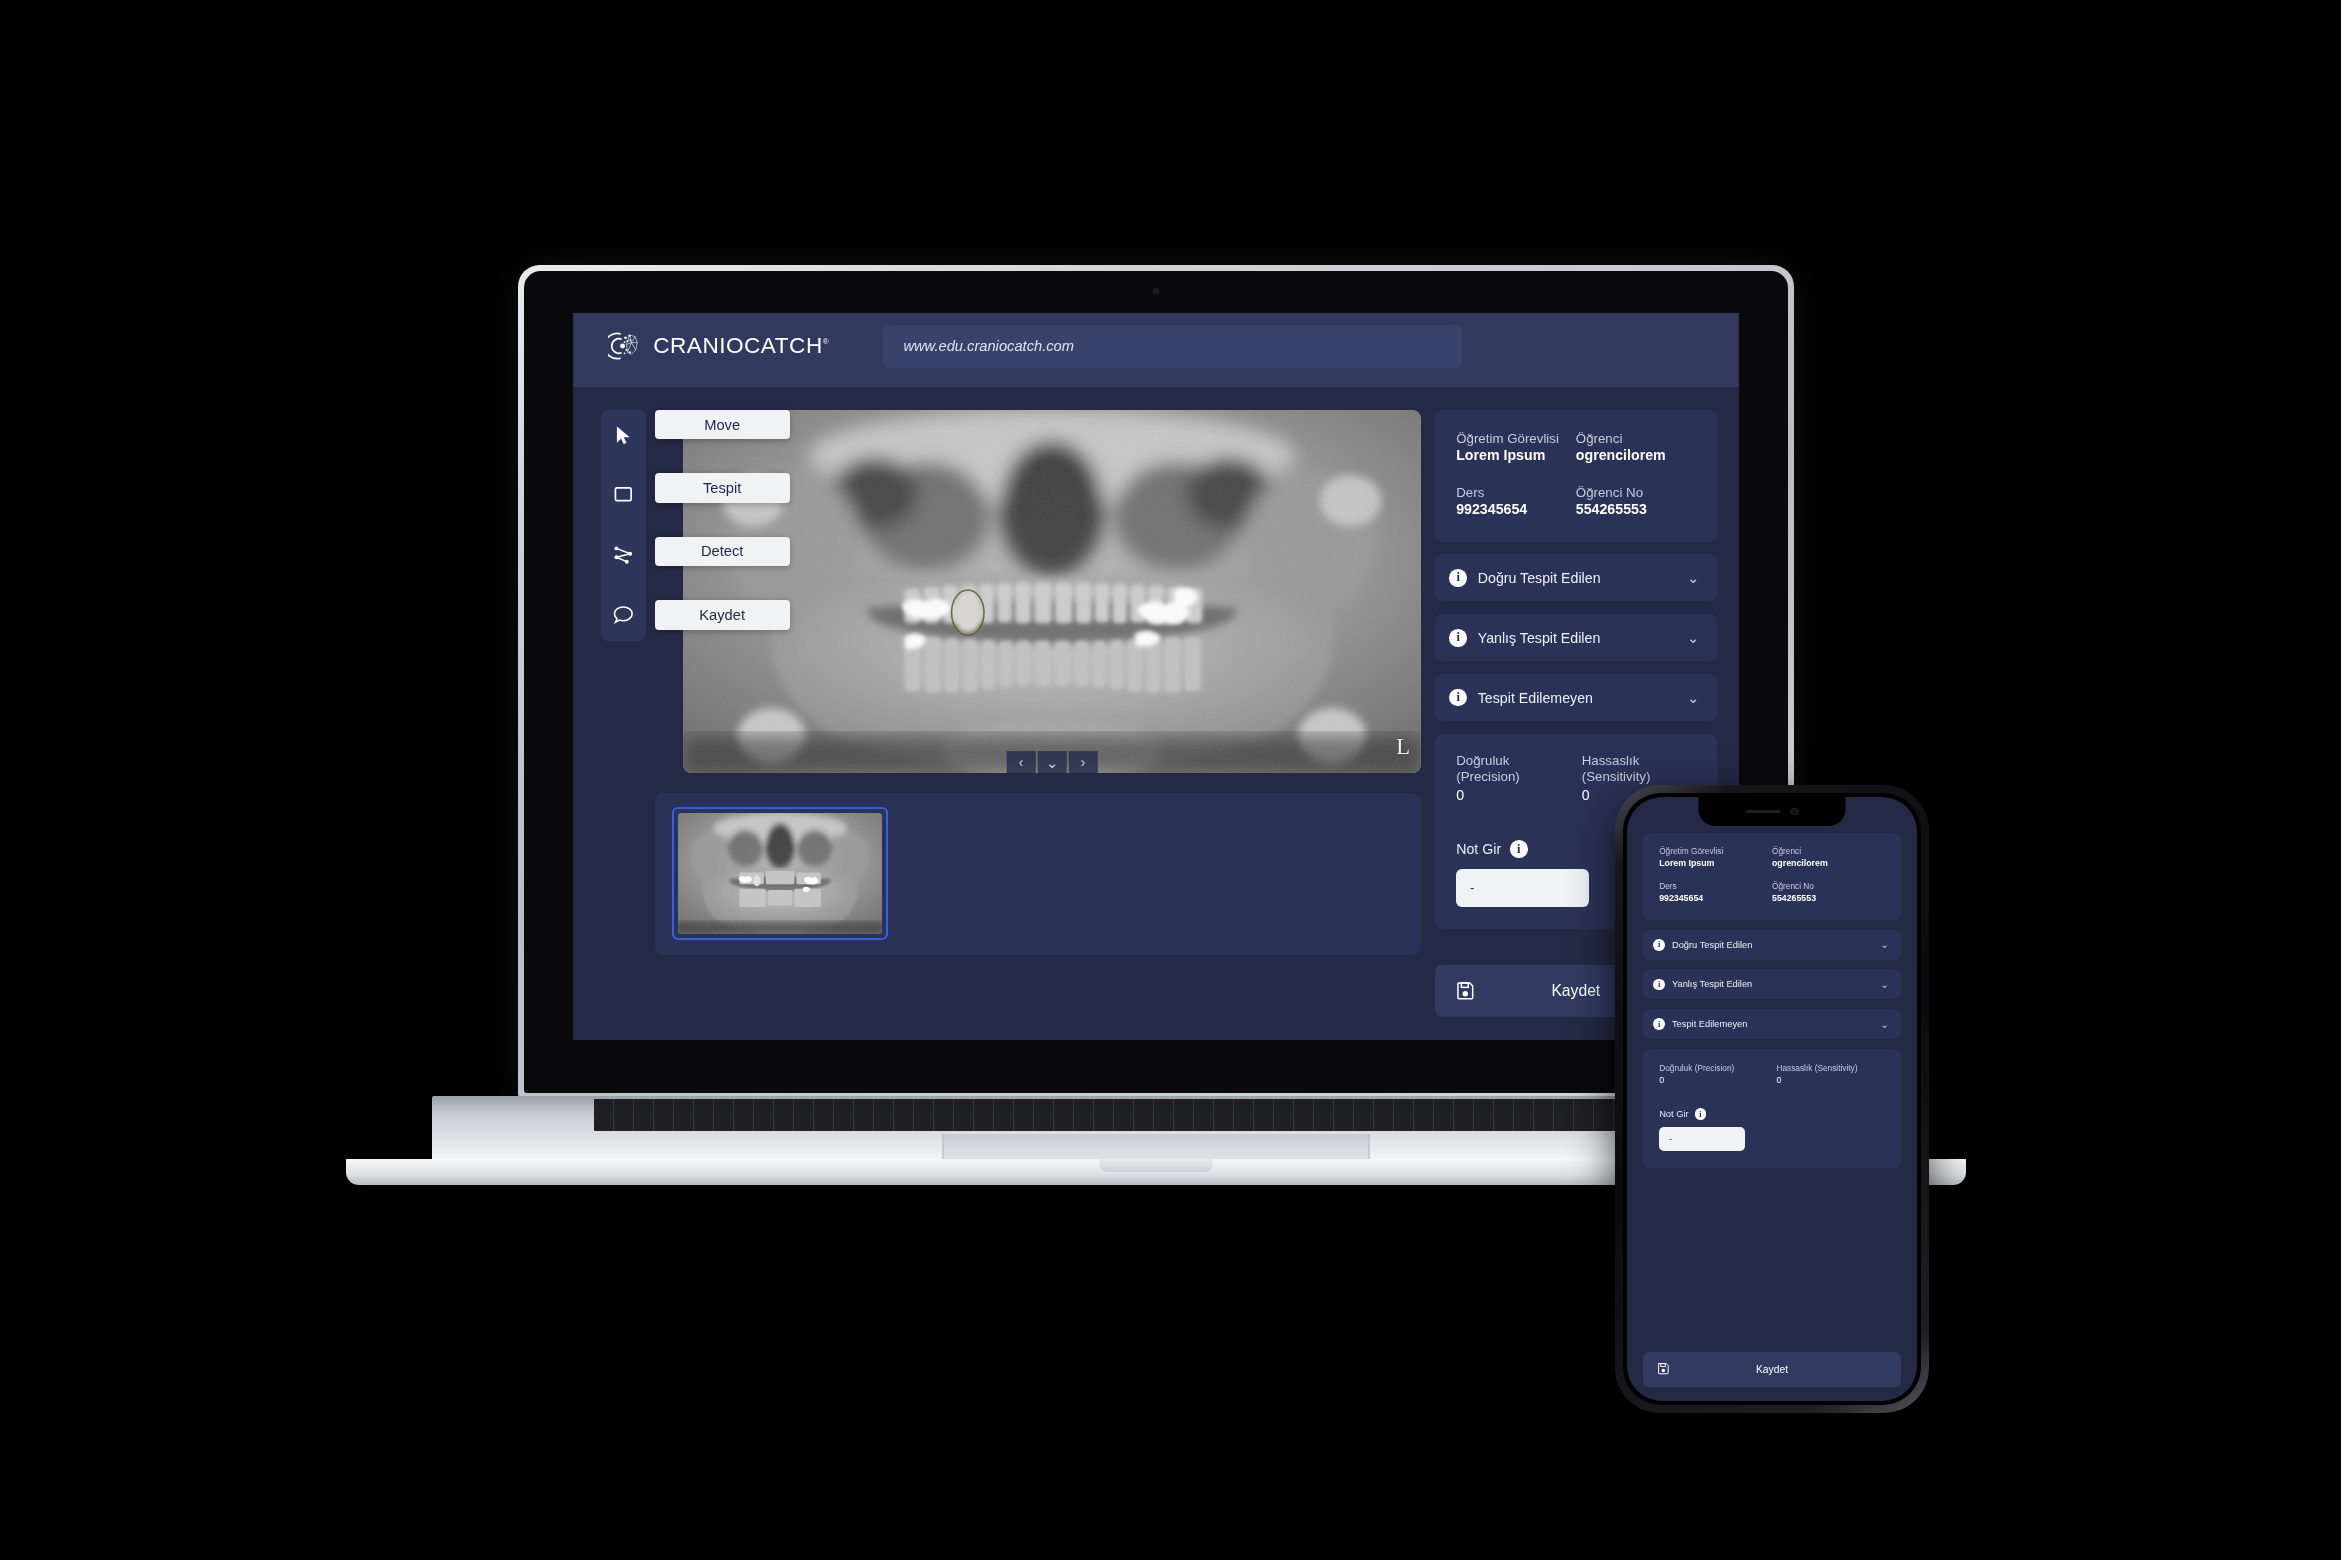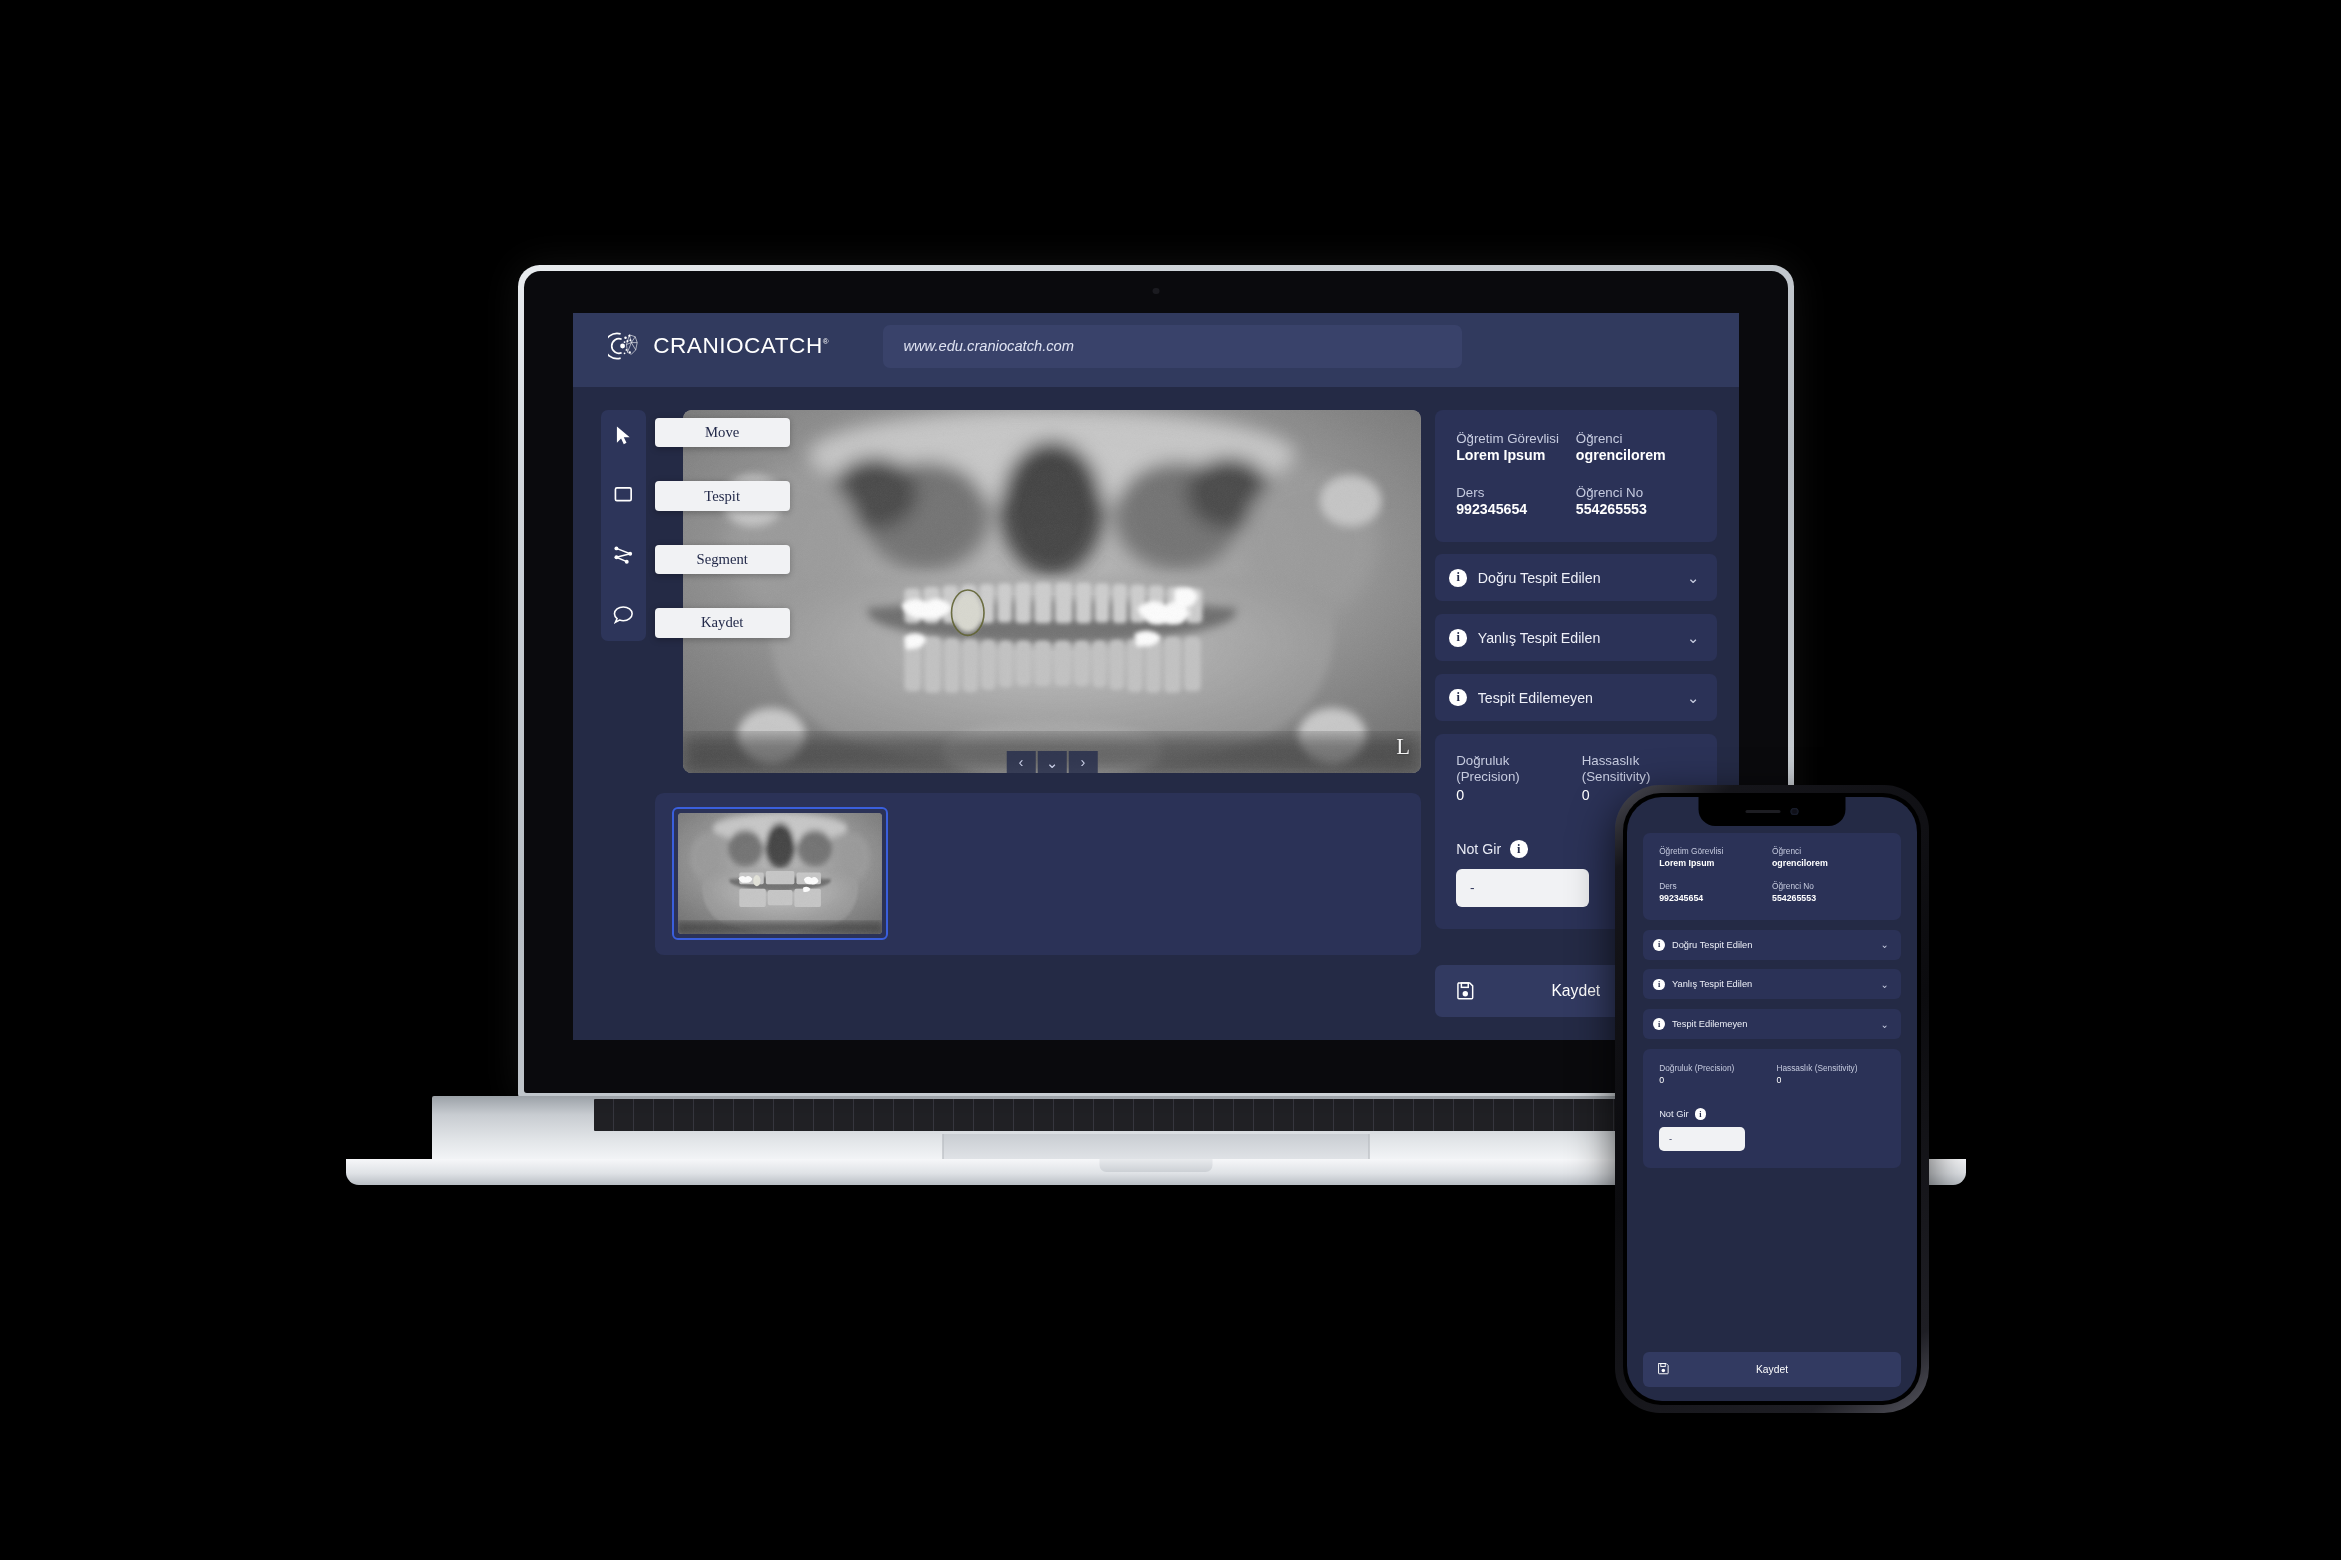--- a/index.html
+++ b/index.html
@@ -120,21 +120,21 @@
     position: absolute; left: 50%; bottom: 0; transform: translateX(-50%);
     display: flex; gap: 2.5px;
   }
   .img-nav div {
     width: 28.5px; height: 21.6px; background: rgba(38,45,76,.82);
     display: flex; align-items: center; justify-content: center;
     color: #c9cee6; font-size: 14.7px;
   }
 
   
-  .mode-labels { position: absolute; left: 0; top: 8px; width: 147px; z-index: 5; font-family: Liberation Serif, serif; }
+  .mode-labels { position: absolute; left: 0; top: 0; width: 147px; z-index: 5; }
   .mode-pill {
     width: 135px; height: 29.4px; background: #f1f2f4; border-radius: 3.9px;
     display: flex; align-items: center; justify-content: center;
     color: #232a4a; font-size: 14.7px; margin-bottom: 34px;
     box-shadow: 0 1.5px 5.9px rgba(0,0,0,.25);
   }
   .mode-pill:last-child { margin-bottom: 0; }
 
   .thumbs-panel {
     margin-top: 19.6px; width: 100%; height: 162px;
@@ -450,21 +450,21 @@
                     <div class="img-nav">
                       <div>‹</div>
                       <div>⌄</div>
                       <div>›</div>
                     </div>
                   </div>
 
                   <div class="mode-labels">
                     <div class="mode-pill">Move</div>
                     <div class="mode-pill">Tespit</div>
-                    <div class="mode-pill">Segment</div>
+                    <div class="mode-pill">Detect</div>
                     <div class="mode-pill">Kaydet</div>
                   </div>
                 </div>
 
                 <div class="thumbs-panel">
                   <div class="thumb">
                     <div class="thumb-inner">
                       <svg viewBox="0 0 1000 480" preserveAspectRatio="none">
                         <rect width="1000" height="480" fill="url(#bg1)"></rect>
                         <g filter="url(#blur12)" opacity=".85">

